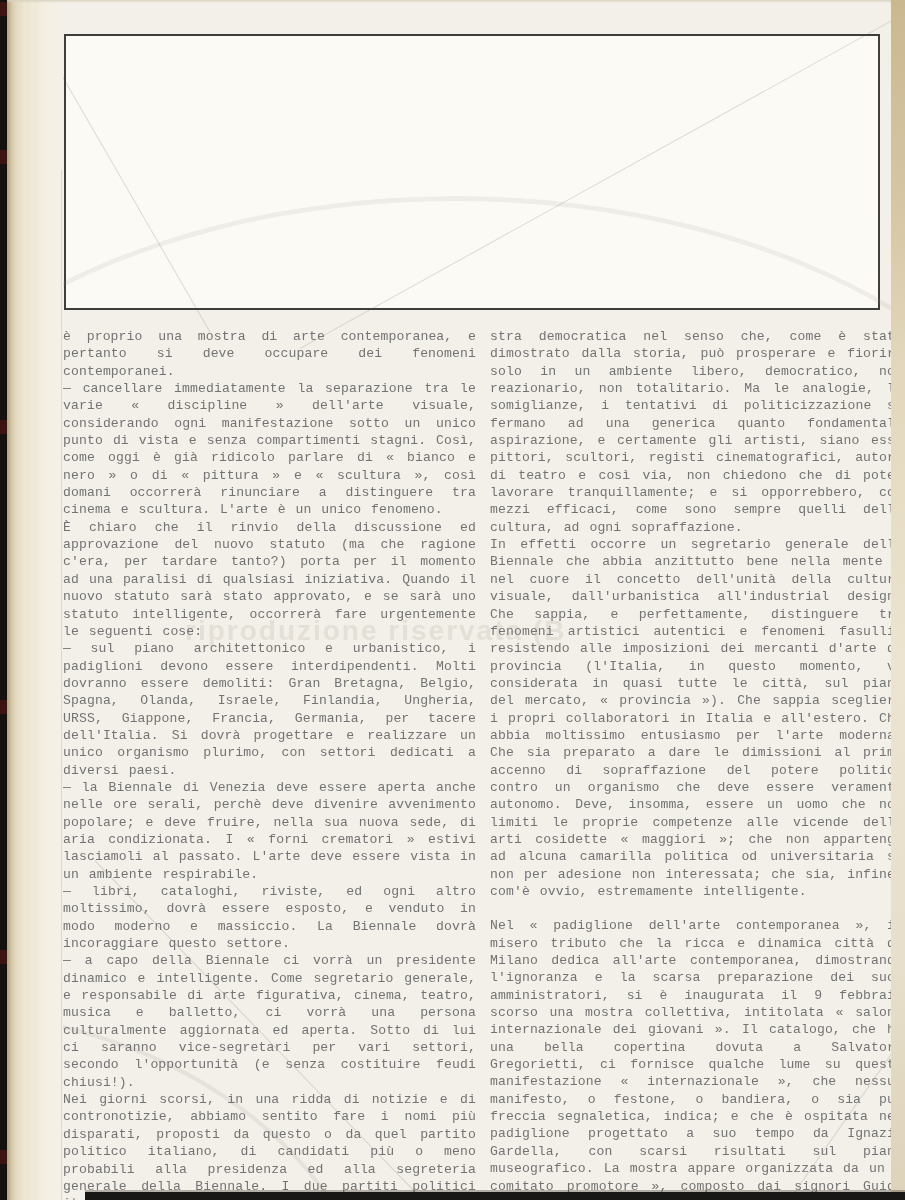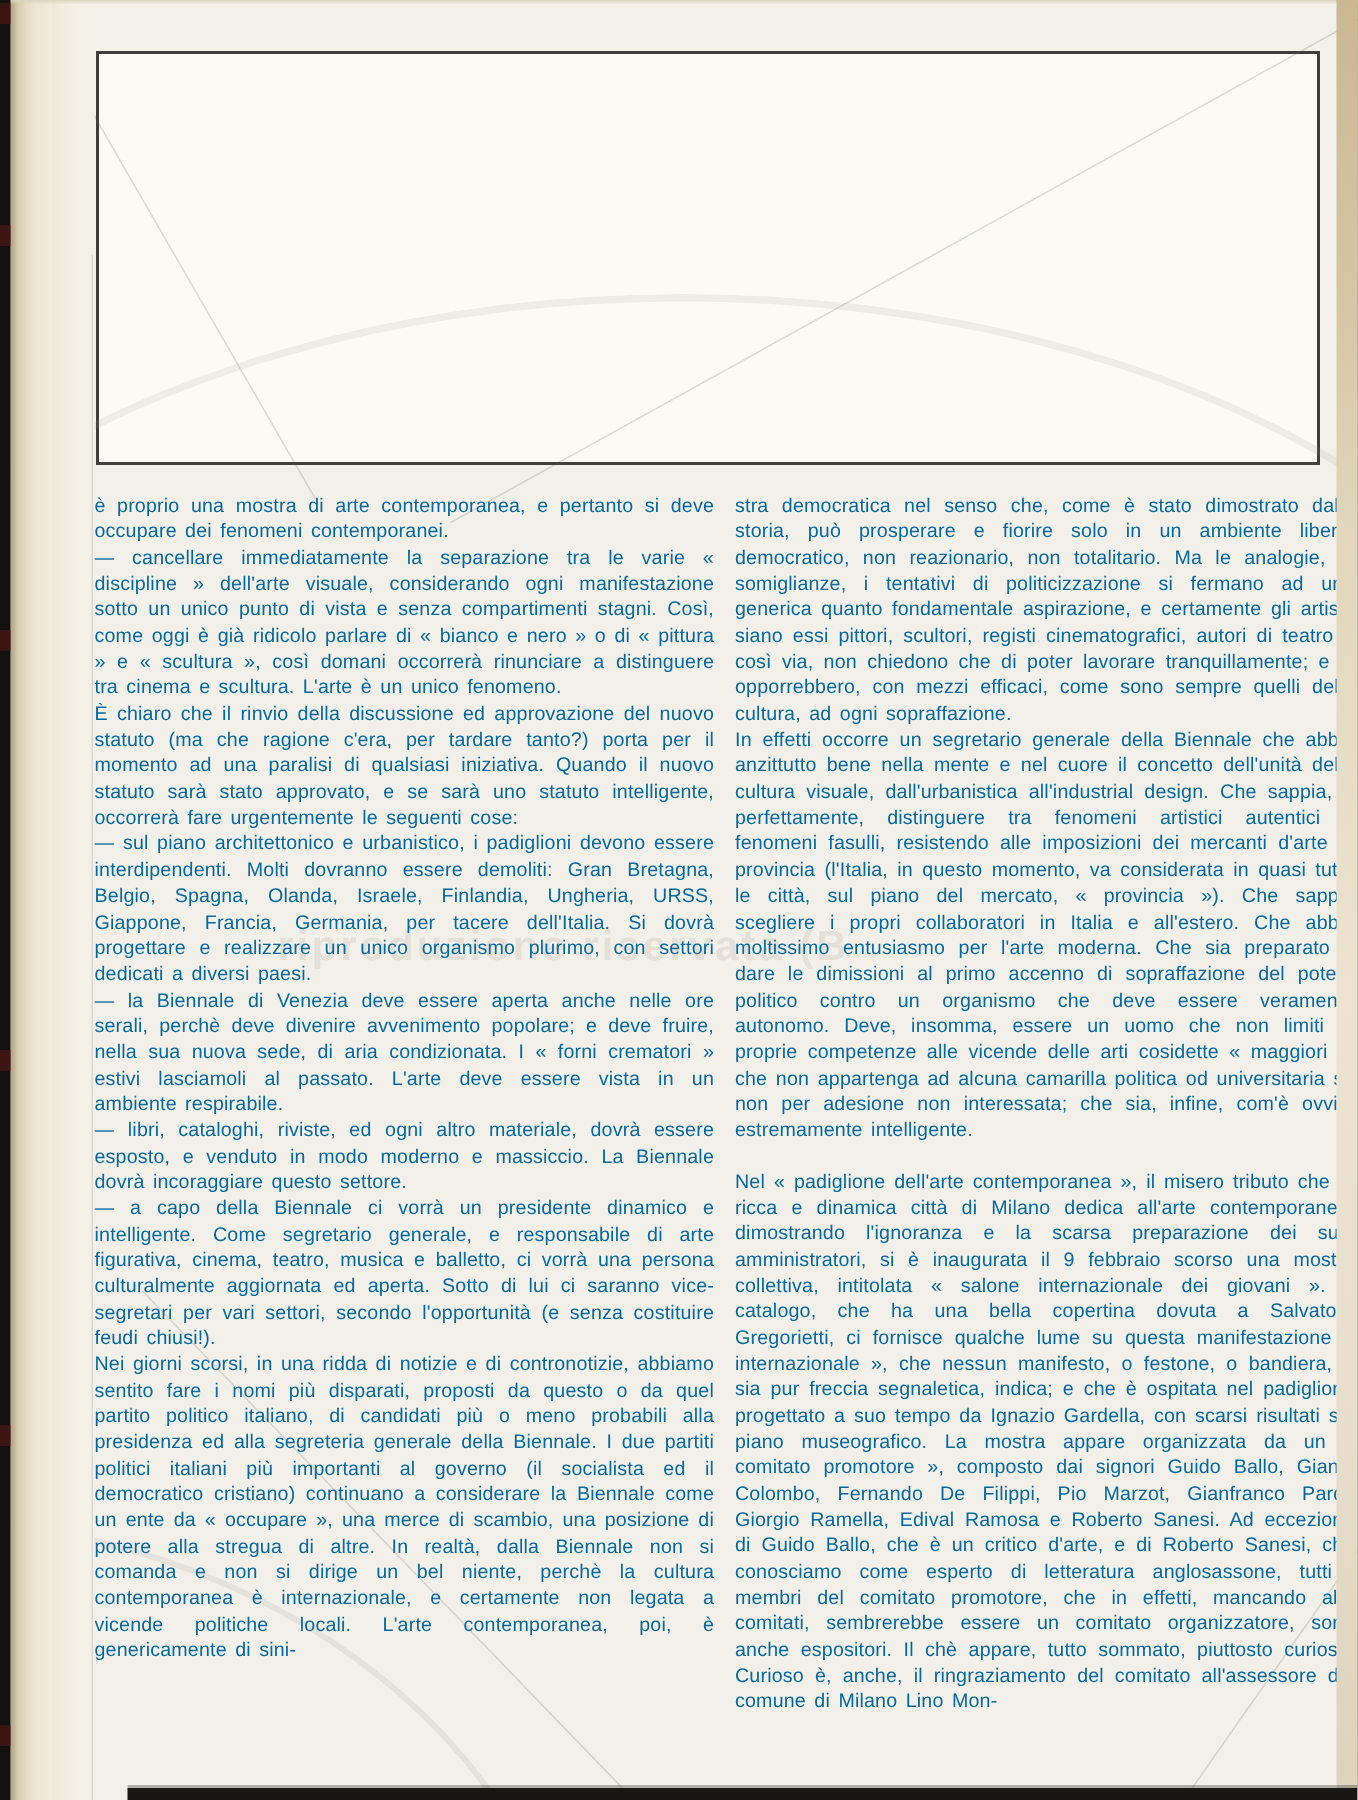--- a/index.html
+++ b/index.html
@@ -59,23 +59,23 @@
     color:rgba(206,200,188,.40);letter-spacing:2px;white-space:nowrap;
   }
   
   #article-columns{
     position:absolute;left:63px;top:328px;width:840px;z-index:4;
     display:flex;gap:14px;
   }
   .column{flex:1;min-width:0;}
   .column p{
     margin:0;text-align:justify;
-    font-size:13.1px;line-height:17.35px;color:#0369a1;
+    font-size:13.1px;line-height:17.35px;color:#737373;
     letter-spacing:.12px;word-spacing:.14em;
-    hyphens:auto;-webkit-hyphens:auto;
+    hyphens:auto;font-family:Liberation Mono, monospace;-webkit-hyphens:auto;
   }
   .column p.para-gap{margin-top:17px;}
 </style>
 </head>
 <body>
 
 <div id="scan-root">
 
   <div id="empty-image-frame"></div>
 
@@ -87,21 +87,21 @@
   <div class="wm wm-line" id="wm-line-d"></div>
   <div class="wm" id="watermark-phrase">riproduzione riservata (B</div>
 
   <div id="article-columns">
     <div class="column">
       <p>è proprio una mostra di arte contemporanea, e pertanto si deve occupare dei fenomeni contemporanei.</p>
       <p>— cancellare immediatamente la separazione tra le varie « discipline » dell'arte visuale, considerando ogni manifestazione sotto un unico punto di vista e senza compartimenti stagni. Così, come oggi è già ridicolo parlare di « bianco e nero » o di « pittura » e « scultura », così domani occorrerà rinunciare a distinguere tra cinema e scultura. L'arte è un unico fenomeno.</p>
       <p>È chiaro che il rinvio della discussione ed approvazione del nuovo statuto (ma che ragione c'era, per tardare tanto?) porta per il momento ad una paralisi di qualsiasi iniziativa. Quando il nuovo statuto sarà stato approvato, e se sarà uno statuto intelligente, occorrerà fare urgentemente le seguenti cose:</p>
       <p>— sul piano architettonico e urbanistico, i padiglioni devono essere interdipendenti. Molti dovranno essere demoliti: Gran Bretagna, Belgio, Spagna, Olanda, Israele, Finlandia, Ungheria, URSS, Giappone, Francia, Germania, per tacere dell'Italia. Si dovrà progettare e realizzare un unico organismo plurimo, con settori dedicati a diversi paesi.</p>
       <p>— la Biennale di Venezia deve essere aperta anche nelle ore serali, perchè deve divenire avvenimento popolare; e deve fruire, nella sua nuova sede, di aria condizionata. I « forni crematori » estivi lasciamoli al passato. L'arte deve essere vista in un ambiente respirabile.</p>
-      <p>— libri, cataloghi, riviste, ed ogni altro materiale, dovrà essere esposto, e venduto in modo moderno e massiccio. La Biennale dovrà incoraggiare questo settore.</p>
+      <p>— libri, cataloghi, riviste, ed ogni altro moltissimo, dovrà essere esposto, e venduto in modo moderno e massiccio. La Biennale dovrà incoraggiare questo settore.</p>
       <p>— a capo della Biennale ci vorrà un presidente dinamico e intelligente. Come segretario generale, e responsabile di arte figurativa, cinema, teatro, musica e balletto, ci vorrà una persona culturalmente aggiornata ed aperta. Sotto di lui ci saranno vice-segretari per vari settori, secondo l'opportunità (e senza costituire feudi chiusi!).</p>
       <p>Nei giorni scorsi, in una ridda di notizie e di contronotizie, abbiamo sentito fare i nomi più disparati, proposti da questo o da quel partito politico italiano, di candidati più o meno probabili alla presidenza ed alla segreteria generale della Biennale. I due partiti politici italiani più importanti al governo (il socialista ed il democratico cristiano) continuano a considerare la Biennale come un ente da « occupare », una merce di scambio, una posizione di potere alla stregua di altre. In realtà, dalla Biennale non si comanda e non si dirige un bel niente, perchè la cultura contemporanea è internazionale, e certamente non legata a vicende politiche locali. L'arte contemporanea, poi, è genericamente di sini-</p>
     </div>
     <div class="column">
       <p>stra democratica nel senso che, come è stato dimostrato dalla storia, può prosperare e fiorire solo in un ambiente libero, democratico, non reazionario, non totalitario. Ma le analogie, le somiglianze, i tentativi di politicizzazione si fermano ad una generica quanto fondamentale aspirazione, e certamente gli artisti, siano essi pittori, scultori, registi cinematografici, autori di teatro e così via, non chiedono che di poter lavorare tranquillamente; e si opporrebbero, con mezzi efficaci, come sono sempre quelli della cultura, ad ogni sopraffazione.</p>
       <p>In effetti occorre un segretario generale della Biennale che abbia anzittutto bene nella mente e nel cuore il concetto dell'unità della cultura visuale, dall'urbanistica all'industrial design. Che sappia, e perfettamente, distinguere tra fenomeni artistici autentici e fenomeni fasulli, resistendo alle imposizioni dei mercanti d'arte di provincia (l'Italia, in questo momento, va considerata in quasi tutte le città, sul piano del mercato, « provincia »). Che sappia scegliere i propri collaboratori in Italia e all'estero. Che abbia moltissimo entusiasmo per l'arte moderna. Che sia preparato a dare le dimissioni al primo accenno di sopraffazione del potere politico contro un organismo che deve essere veramente autonomo. Deve, insomma, essere un uomo che non limiti le proprie competenze alle vicende delle arti cosidette « maggiori »; che non appartenga ad alcuna camarilla politica od universitaria se non per adesione non interessata; che sia, infine, com'è ovvio, estremamente intelligente.</p>
       <p class="para-gap">Nel « padiglione dell'arte contemporanea », il misero tributo che la ricca e dinamica città di Milano dedica all'arte contemporanea, dimostrando l'ignoranza e la scarsa preparazione dei suoi amministratori, si è inaugurata il 9 febbraio scorso una mostra collettiva, intitolata « salone internazionale dei giovani ». Il catalogo, che ha una bella copertina dovuta a Salvatore Gregorietti, ci fornisce qualche lume su questa manifestazione « internazionale », che nessun manifesto, o festone, o bandiera, o sia pur freccia segnaletica, indica; e che è ospitata nel padiglione progettato a suo tempo da Ignazio Gardella, con scarsi risultati sul piano museografico. La mostra appare organizzata da un « comitato promotore », composto dai signori Guido Ballo, Gianni Colombo, Fernando De Filippi, Pio Marzot, Gianfranco Pardi, Giorgio Ramella, Edival Ramosa e Roberto Sanesi. Ad eccezione di Guido Ballo, che è un critico d'arte, e di Roberto Sanesi, che conosciamo come esperto di letteratura anglosassone, tutti i membri del comitato promotore, che in effetti, mancando altri comitati, sembrerebbe essere un comitato organizzatore, sono anche espositori. Il chè appare, tutto sommato, piuttosto curioso. Curioso è, anche, il ringraziamento del comitato all'assessore del comune di Milano Lino Mon-</p>
     </div>
   </div>
 

